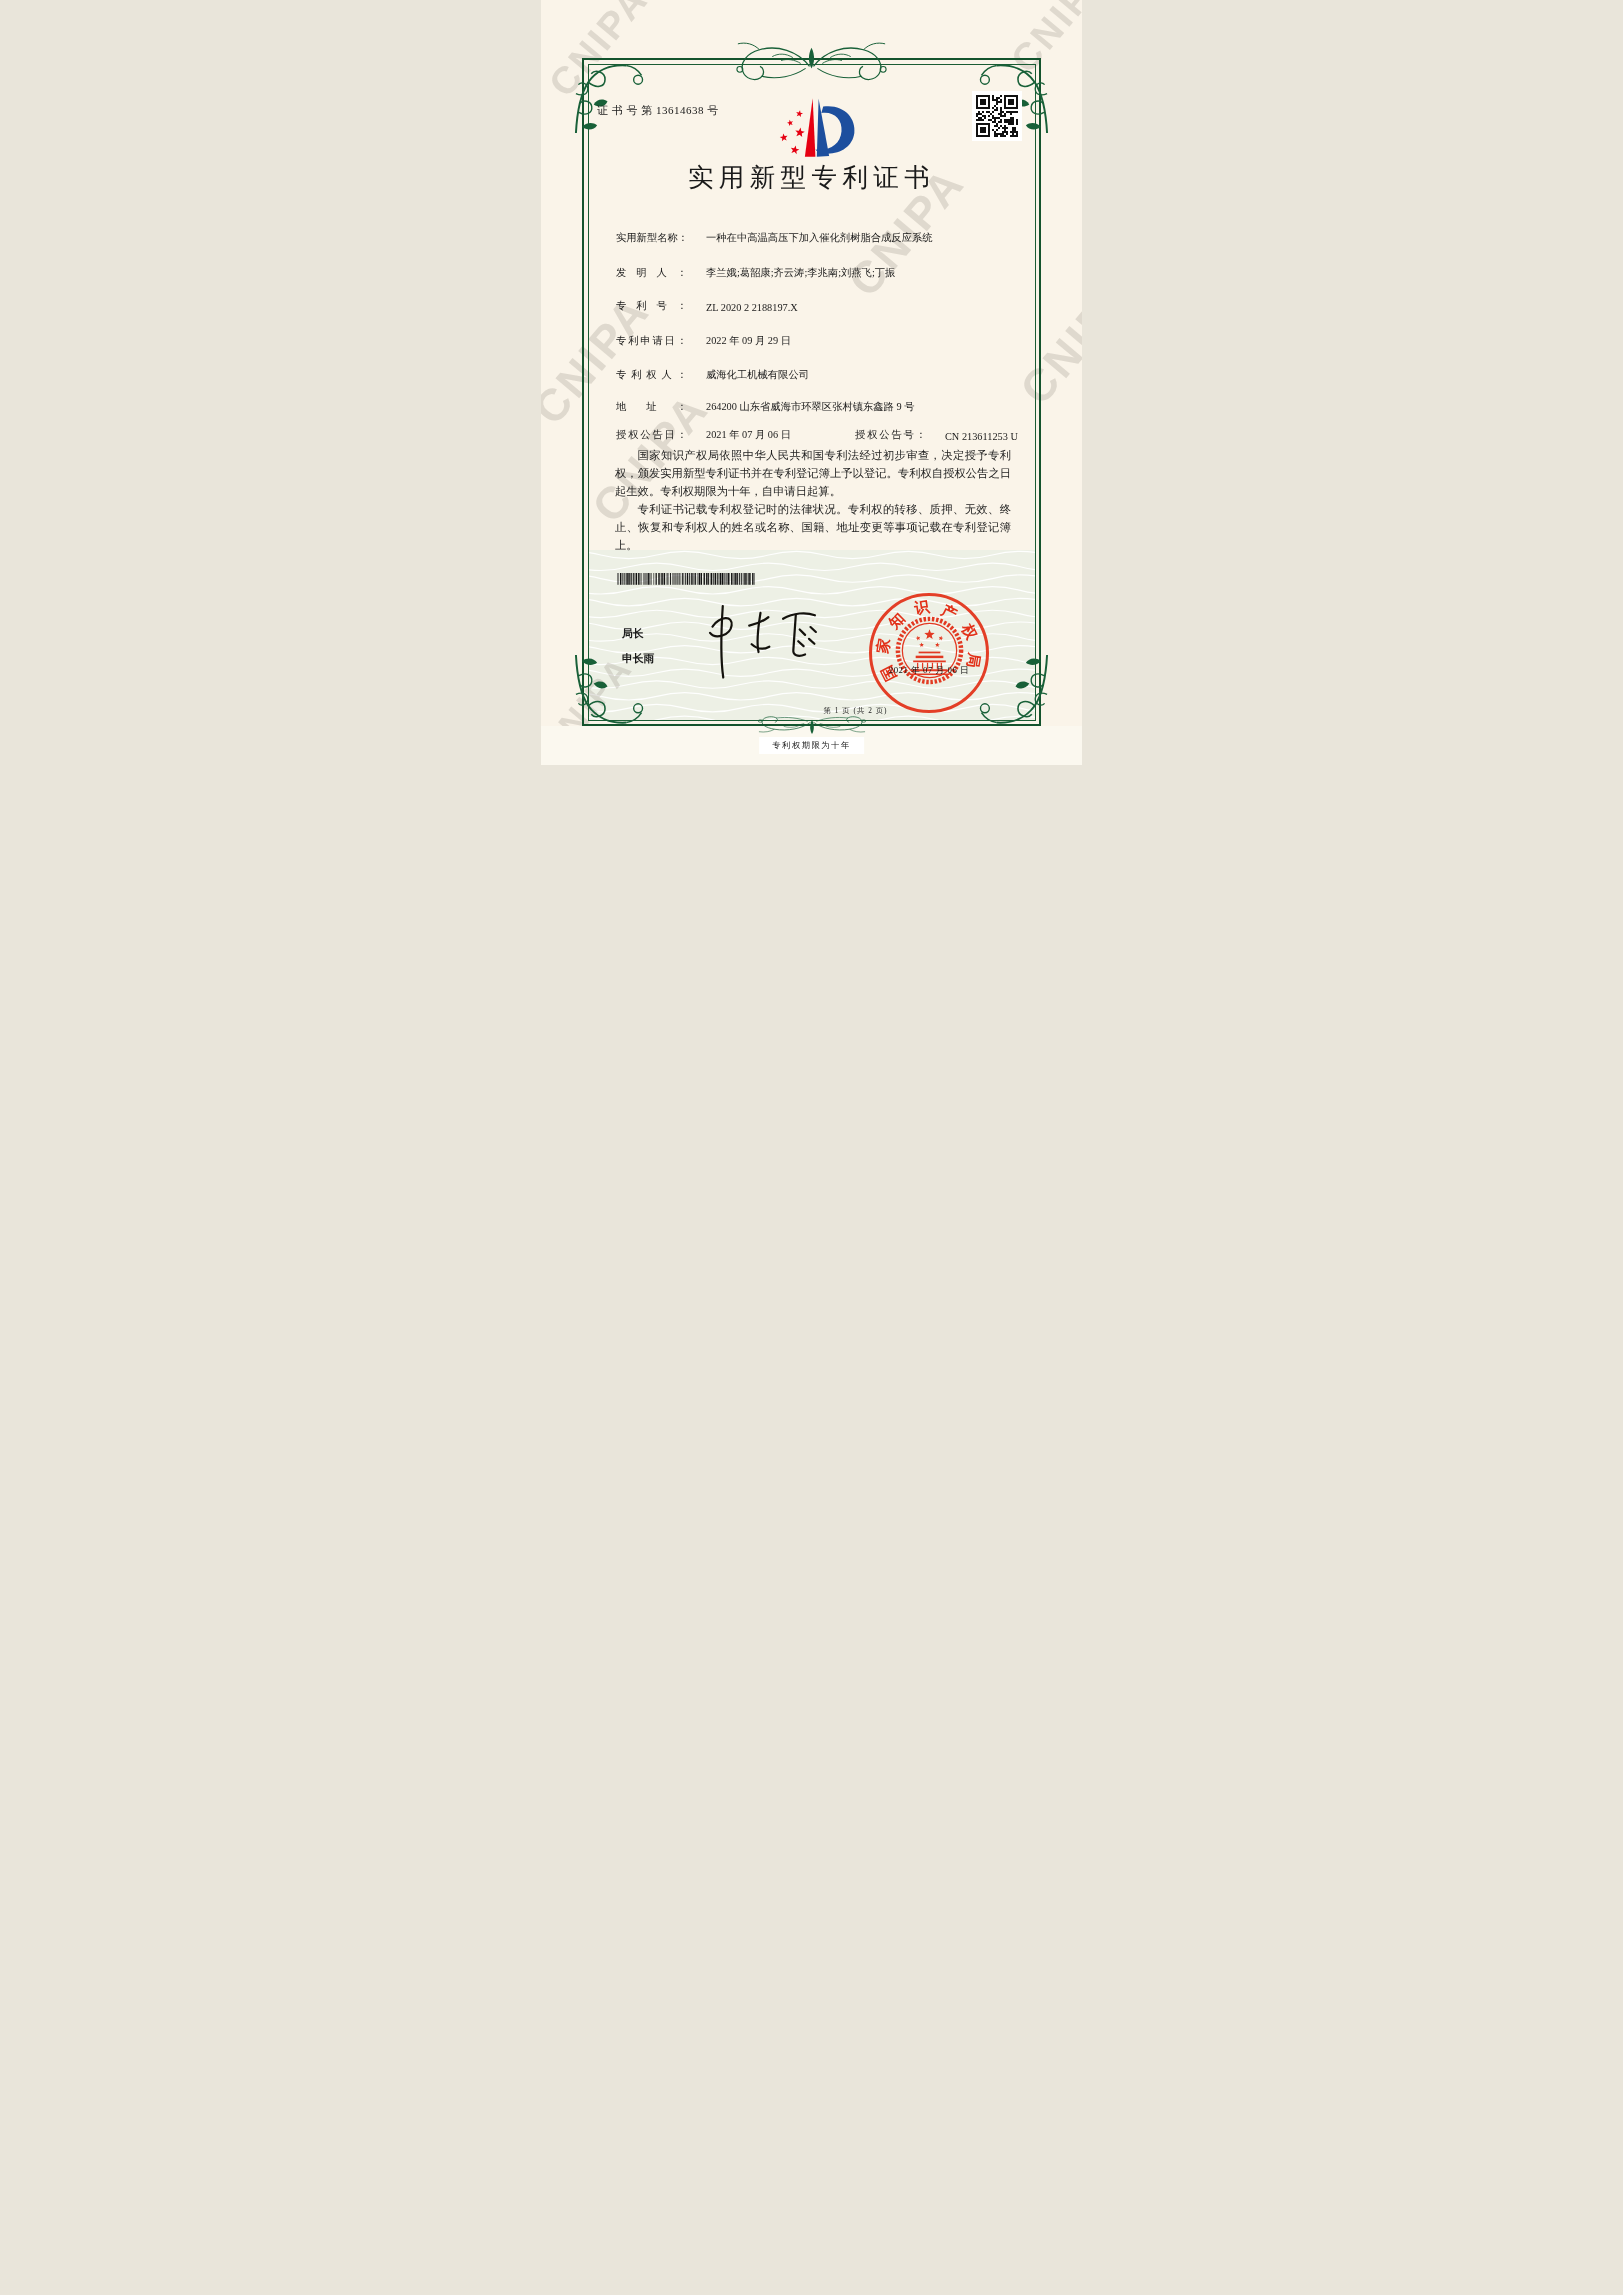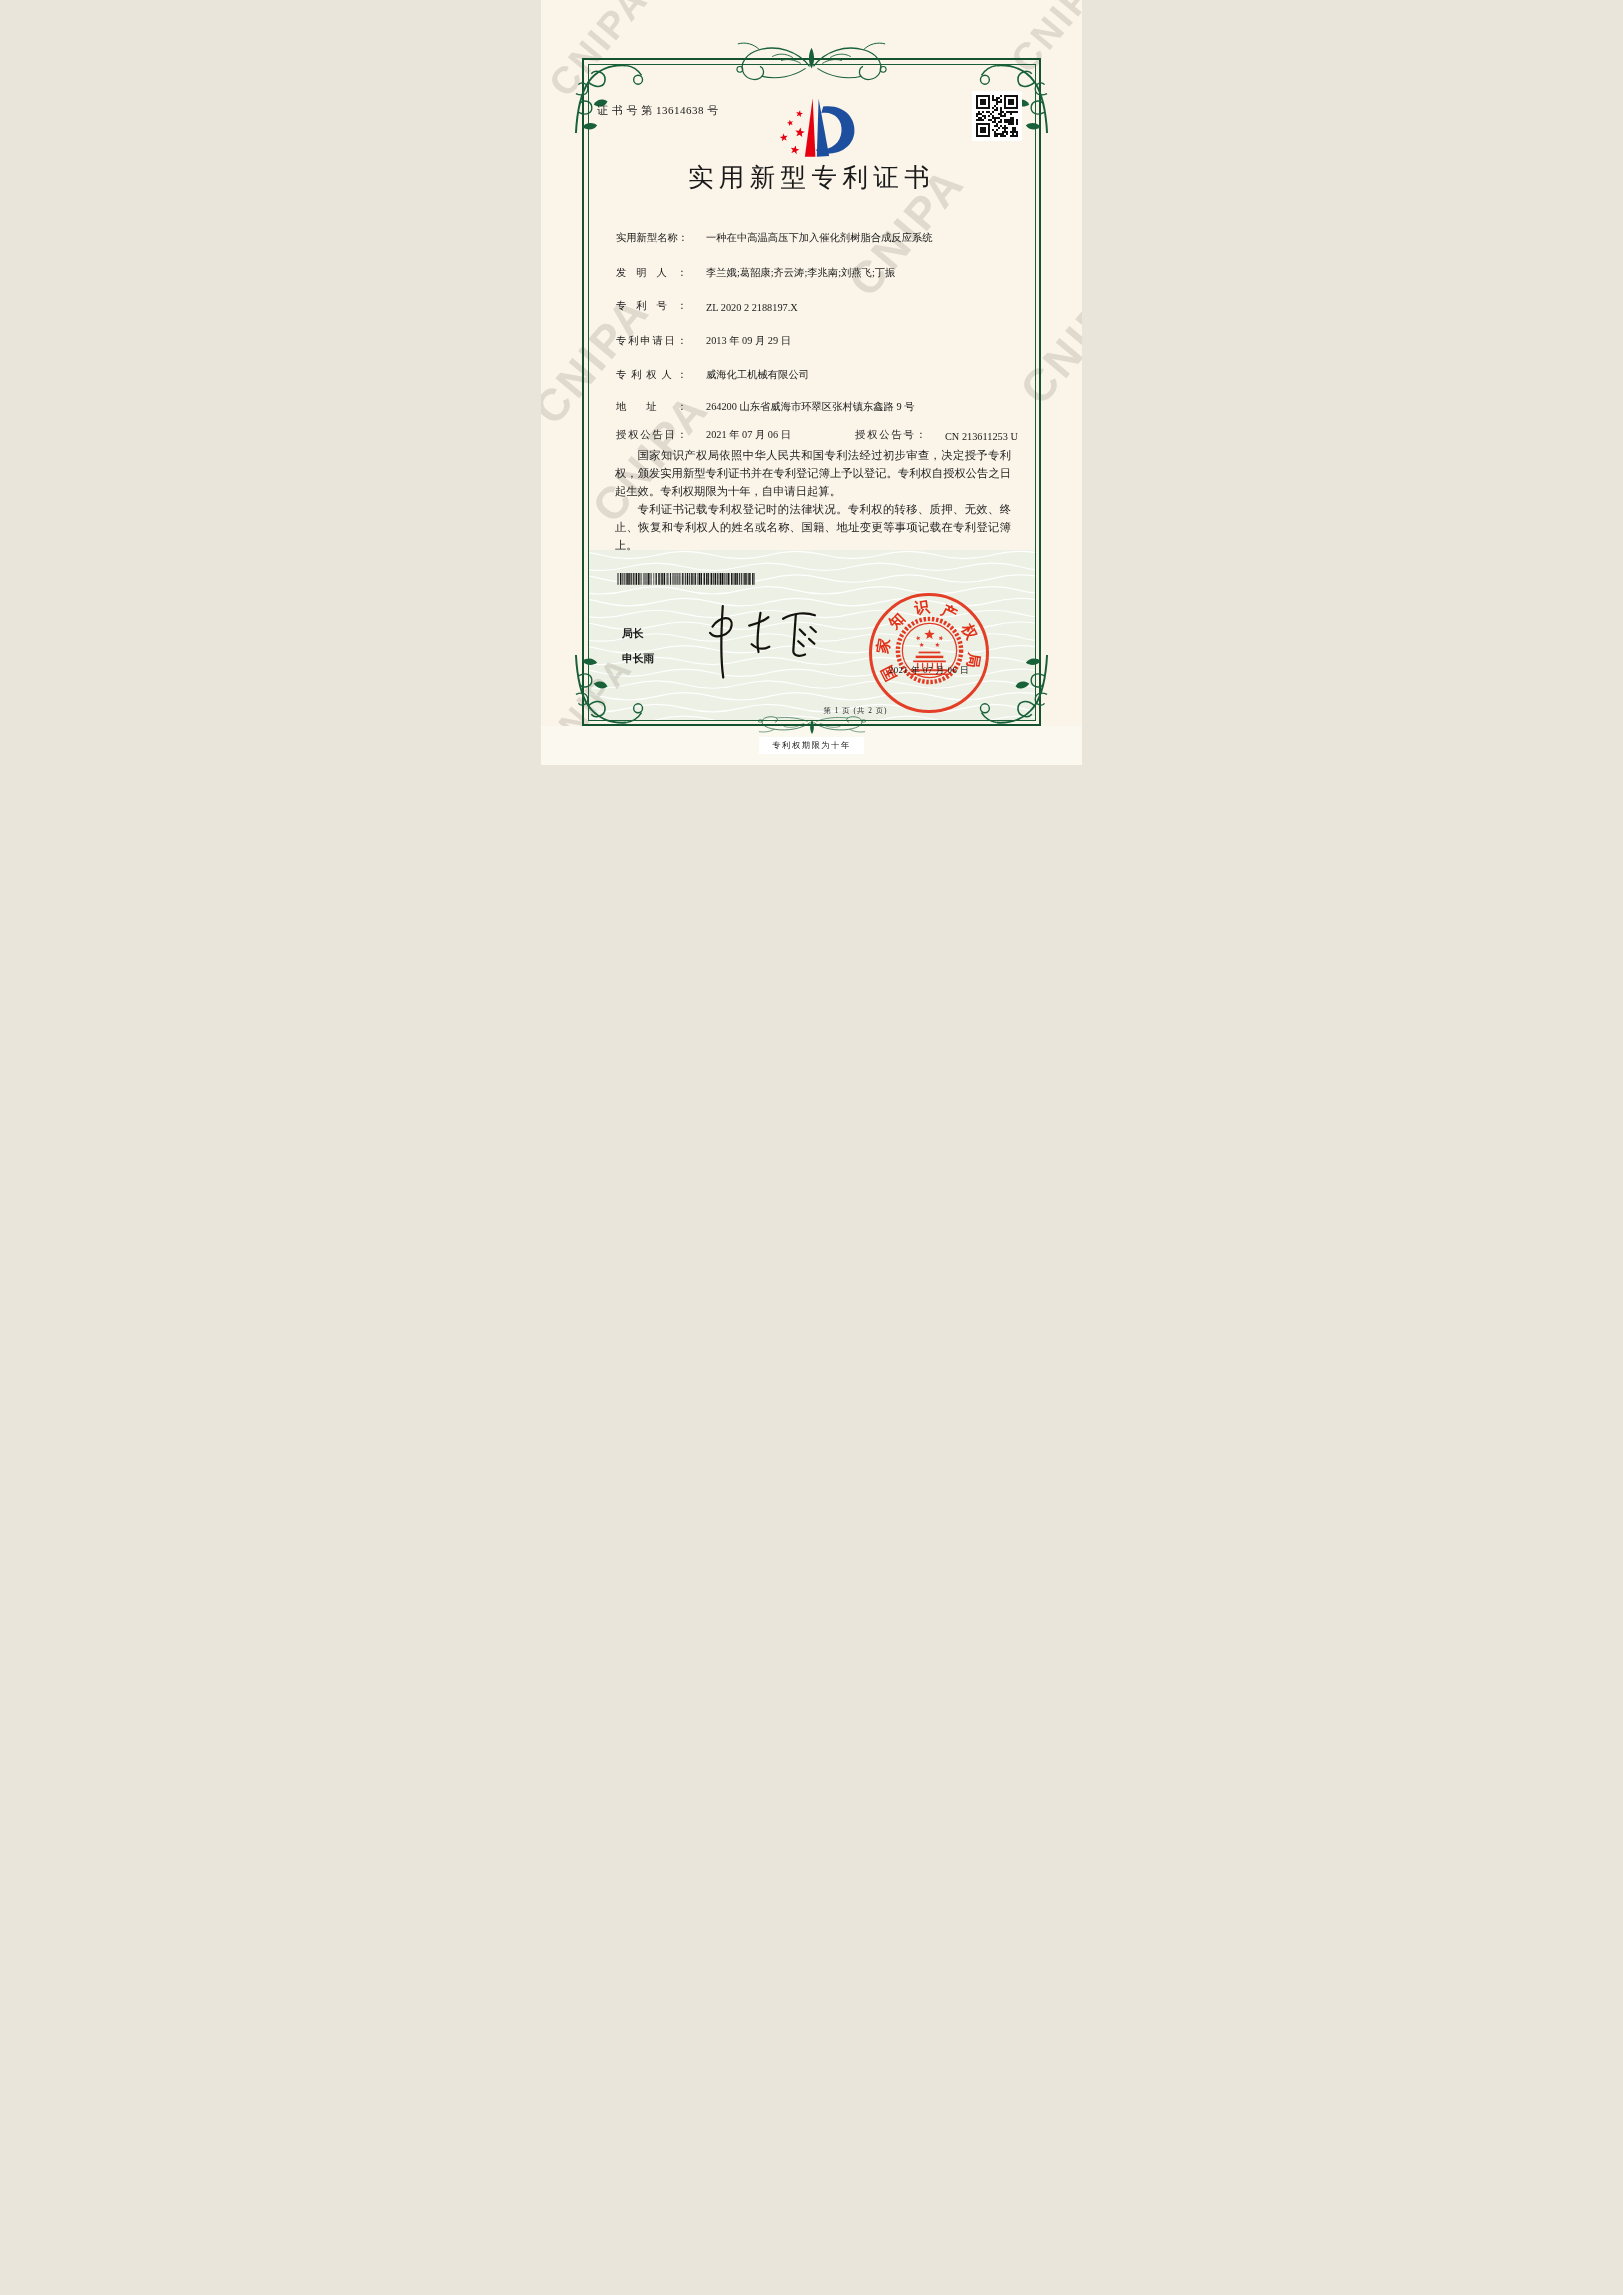--- a/index.html
+++ b/index.html
@@ -391,21 +391,21 @@
   <div class="frow r1">
     <span class="flabel">实用新型名称：</span><span class="fvalue">一种在中高温高压下加入催化剂树脂合成反应系统</span>
   </div>
   <div class="frow r2">
     <span class="flabel">发明人：</span><span class="fvalue">李兰娥;葛韶康;齐云涛;李兆南;刘燕飞;丁振</span>
   </div>
   <div class="frow r3">
     <span class="flabel">专利号：</span><span class="fvalue">ZL 2020 2 2188197.X</span>
   </div>
   <div class="frow r4">
-    <span class="flabel">专利申请日：</span><span class="fvalue">2013 年 09 月 29 日</span>
+    <span class="flabel">专利申请日：</span><span class="fvalue">2022 年 09 月 29 日</span>
   </div>
   <div class="frow r5">
     <span class="flabel">专利权人：</span><span class="fvalue">威海化工机械有限公司</span>
   </div>
   <div class="frow r6">
     <span class="flabel">地址：</span><span class="fvalue">264200 山东省威海市环翠区张村镇东鑫路 9 号</span>
   </div>
   <div class="frow r7">
     <span class="flabel">授权公告日：</span><span class="fvalue">2021 年 07 月 06 日</span>
   </div>

